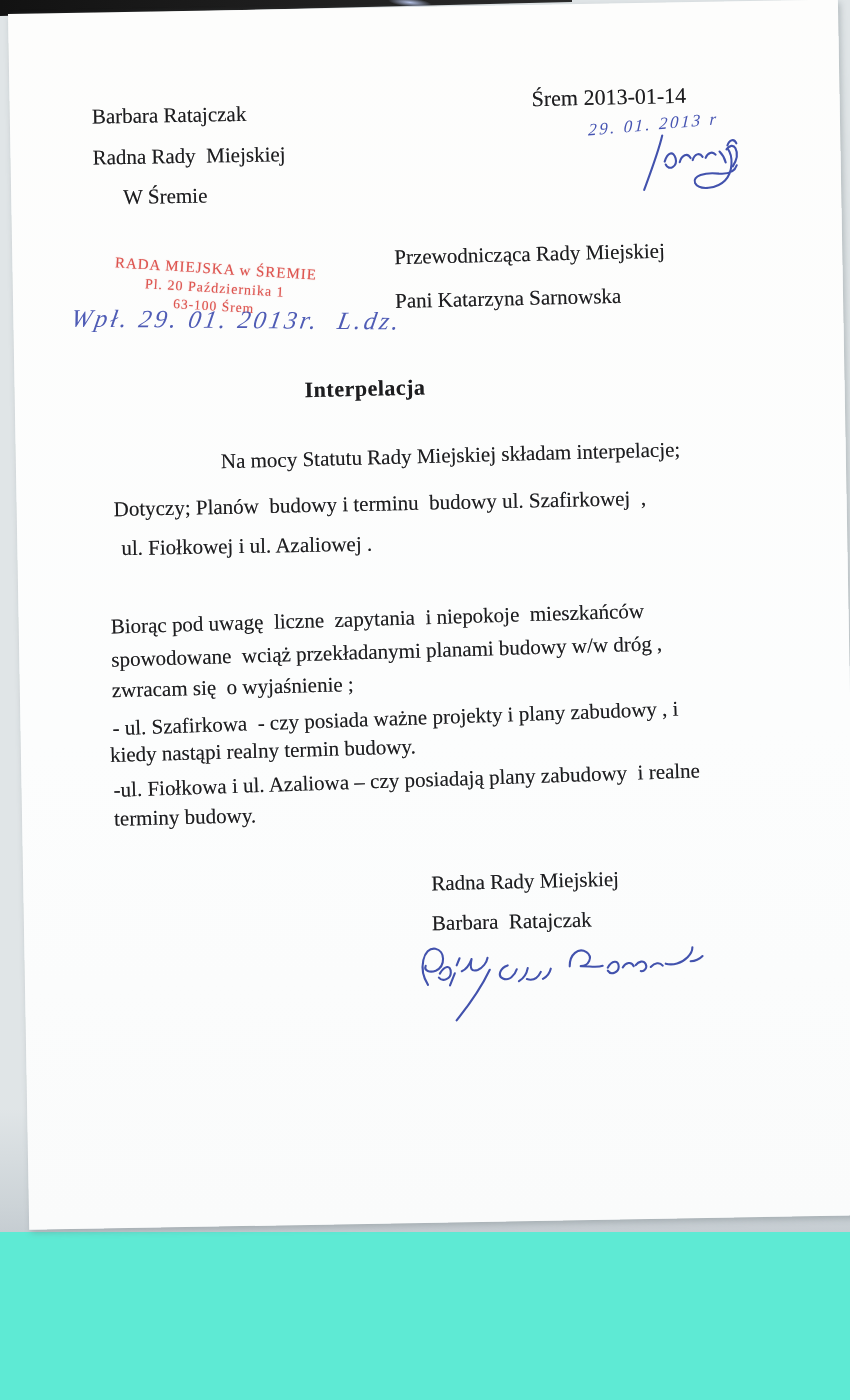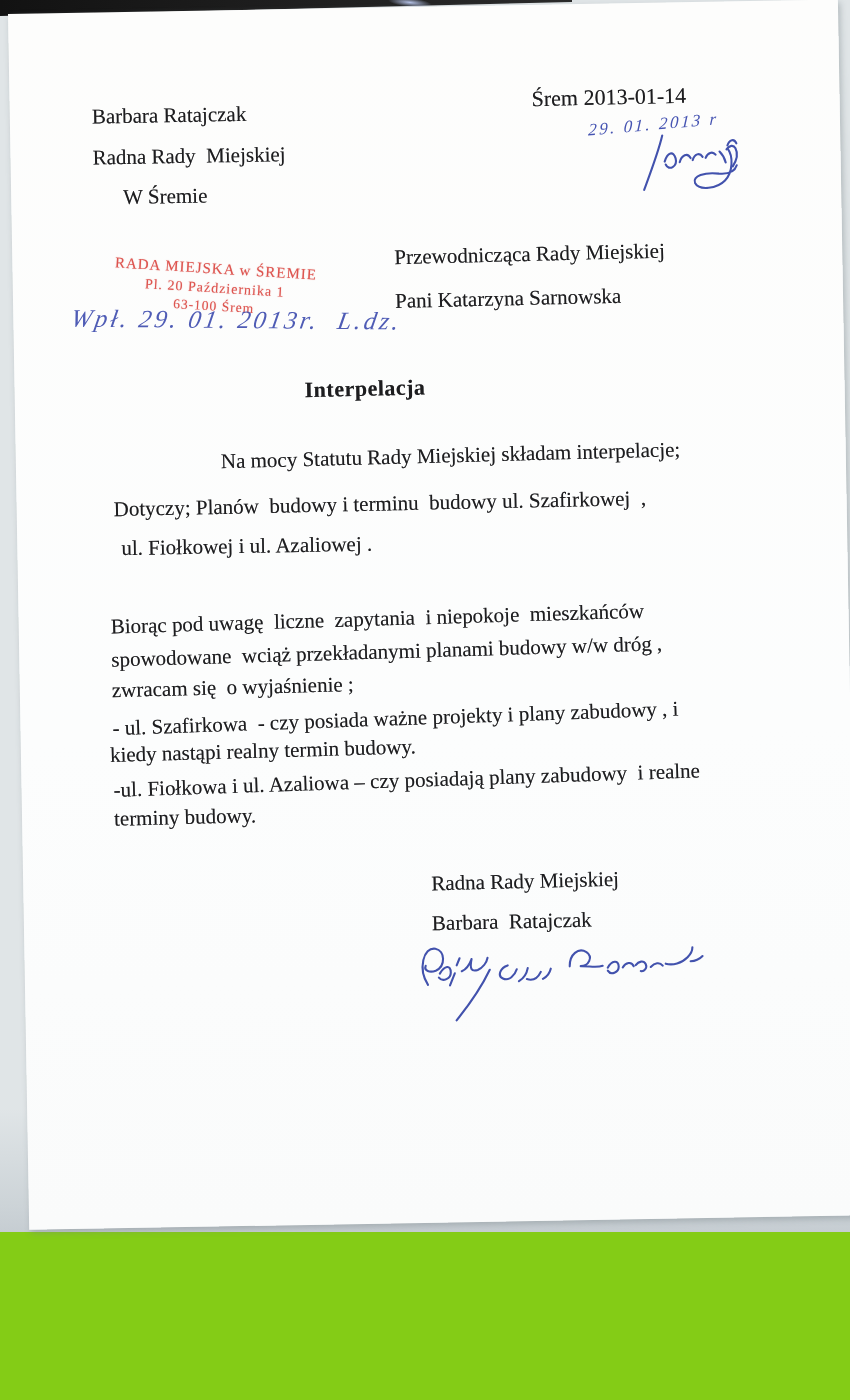--- a/index.html
+++ b/index.html
@@ -1,19 +1,19 @@
 <!DOCTYPE html>
 <html><head>
 <meta charset="utf-8">
 <style>
   html,body{margin:0;padding:0;background:#ffffff;}
   .scan{
     position:relative;
     width:850px;height:1400px;
-    background:#84cc16;
+    background:#5eead4;
     overflow:hidden;
     font-family:"Liberation Serif","DejaVu Serif",serif;
   }
   
   .bed{
     position:absolute;left:0;top:0;width:850px;height:1232px;
     background:linear-gradient(180deg,#e0e5e7 0%,#e0e5e7 90%,#ccd3d7 98%,#c6cdd2 100%);
   }
   .wedge{
     position:absolute;left:0;top:0;width:572px;height:16px;

